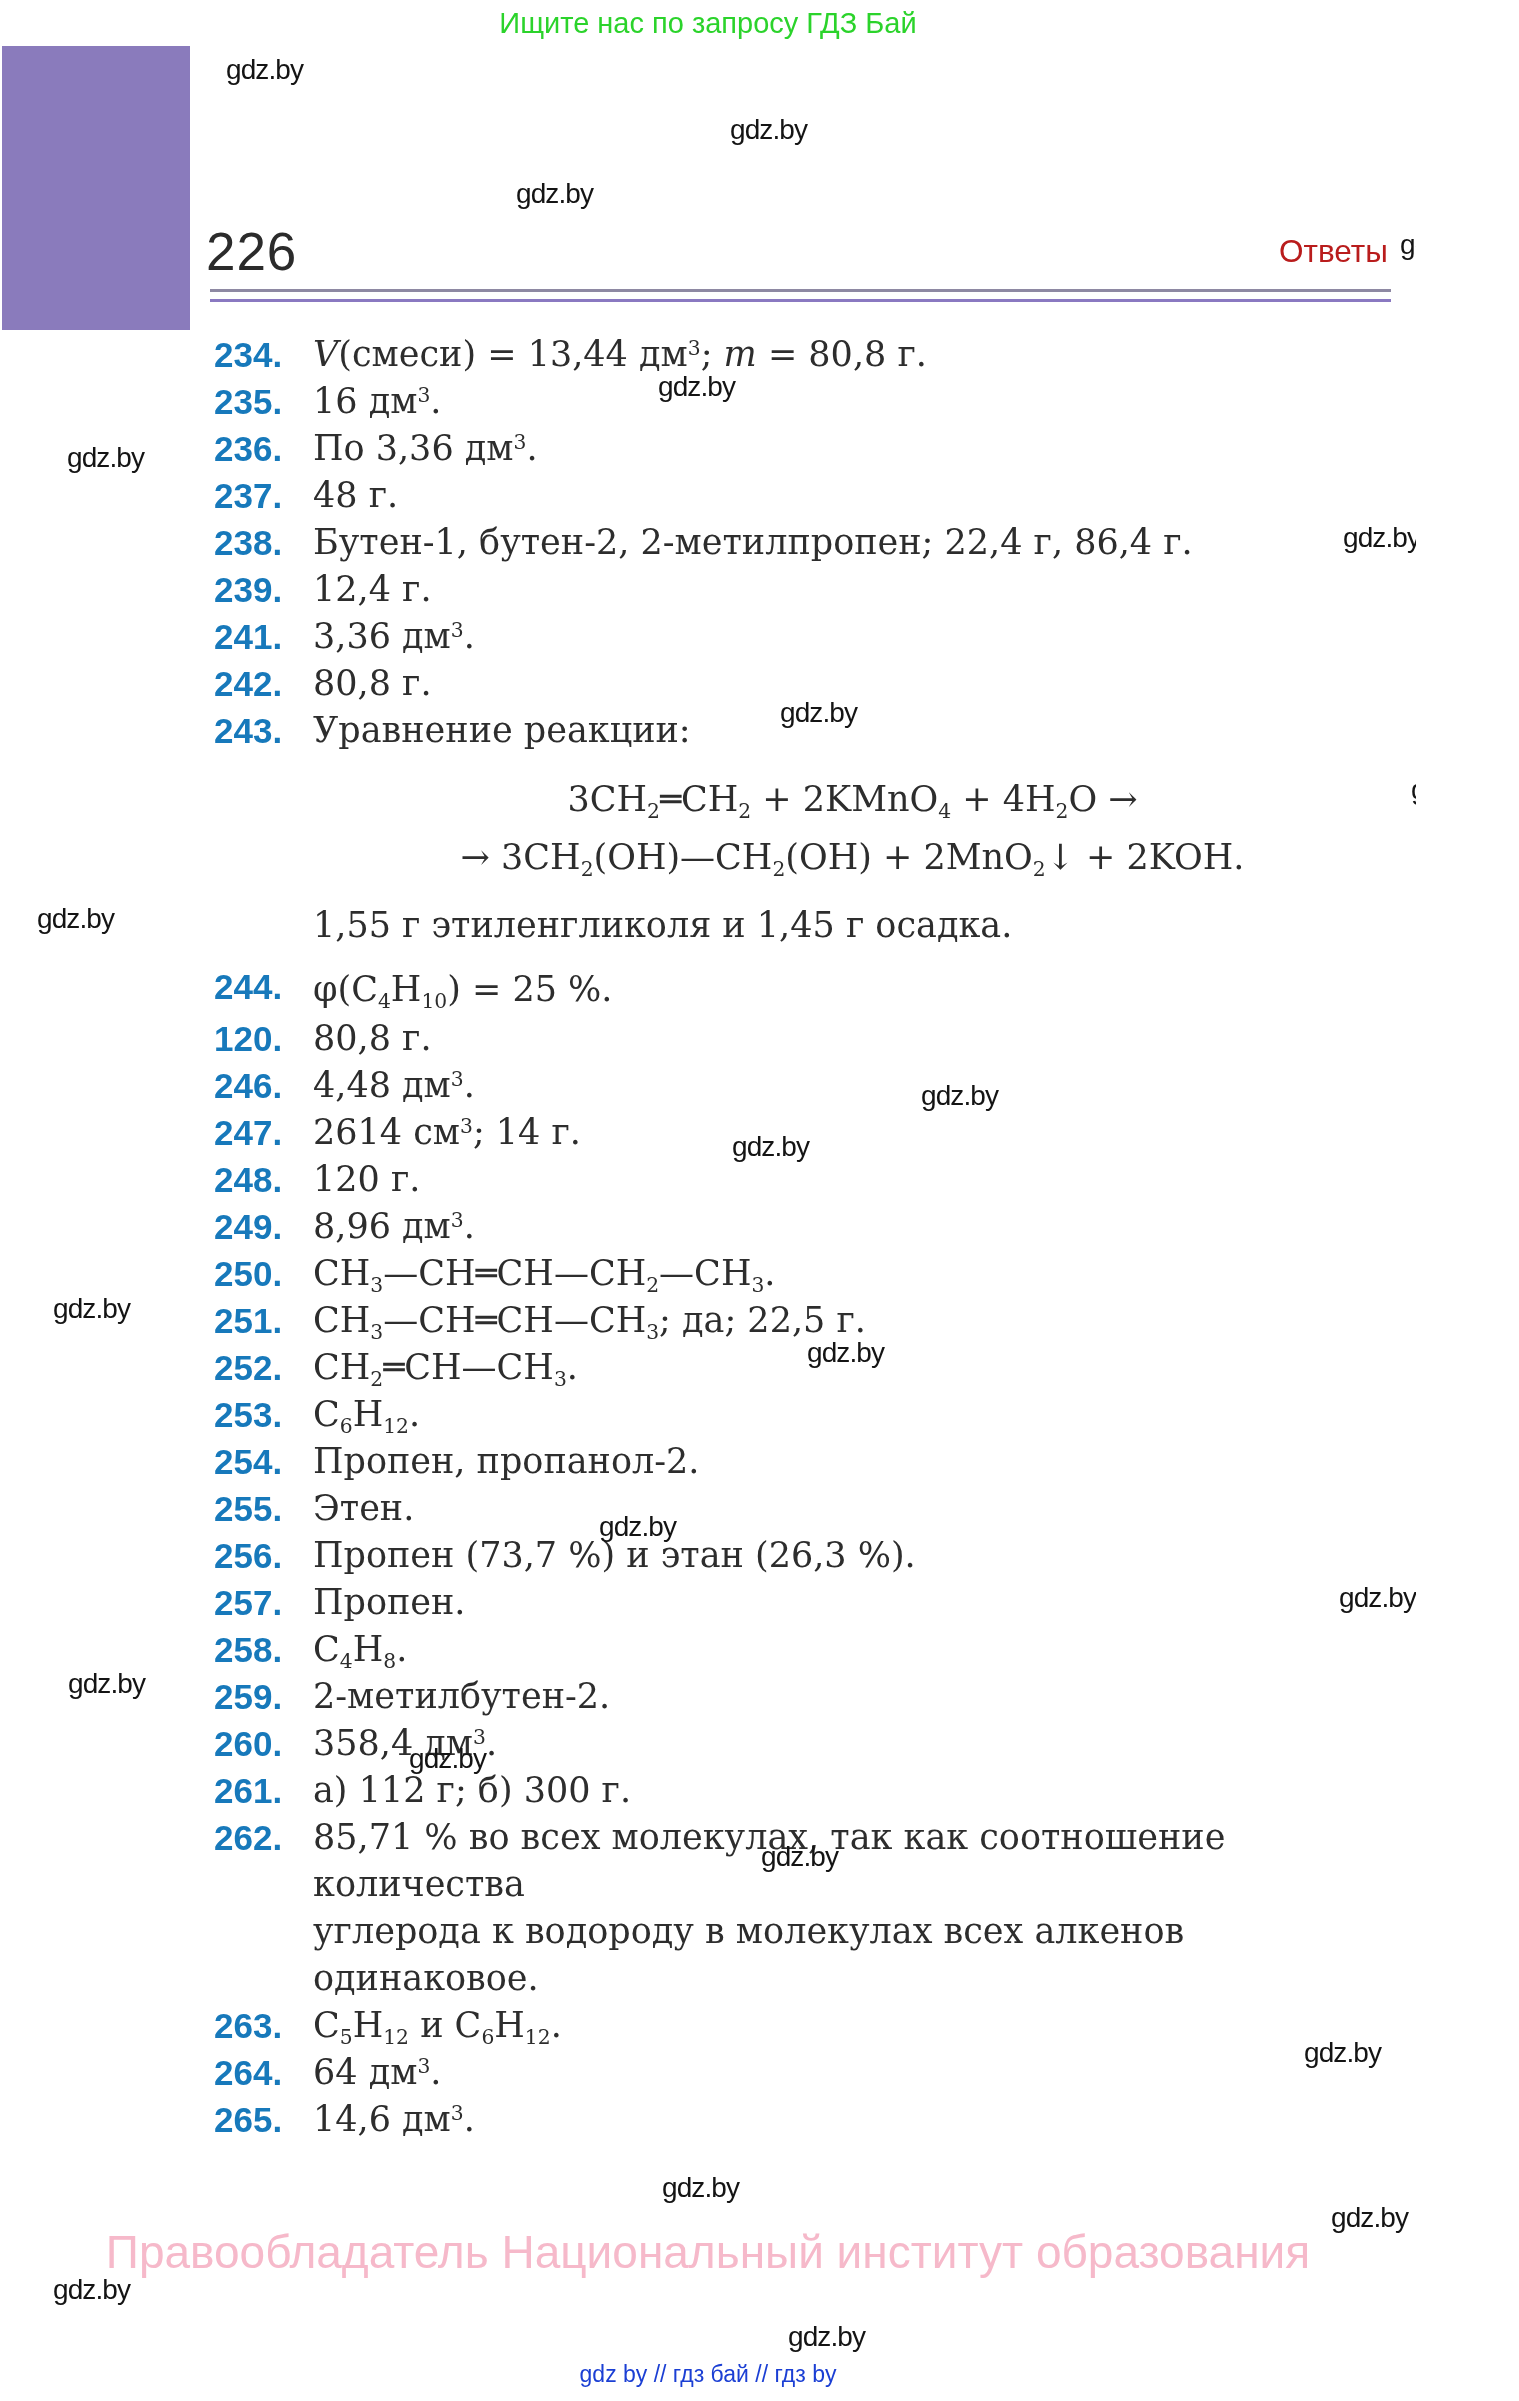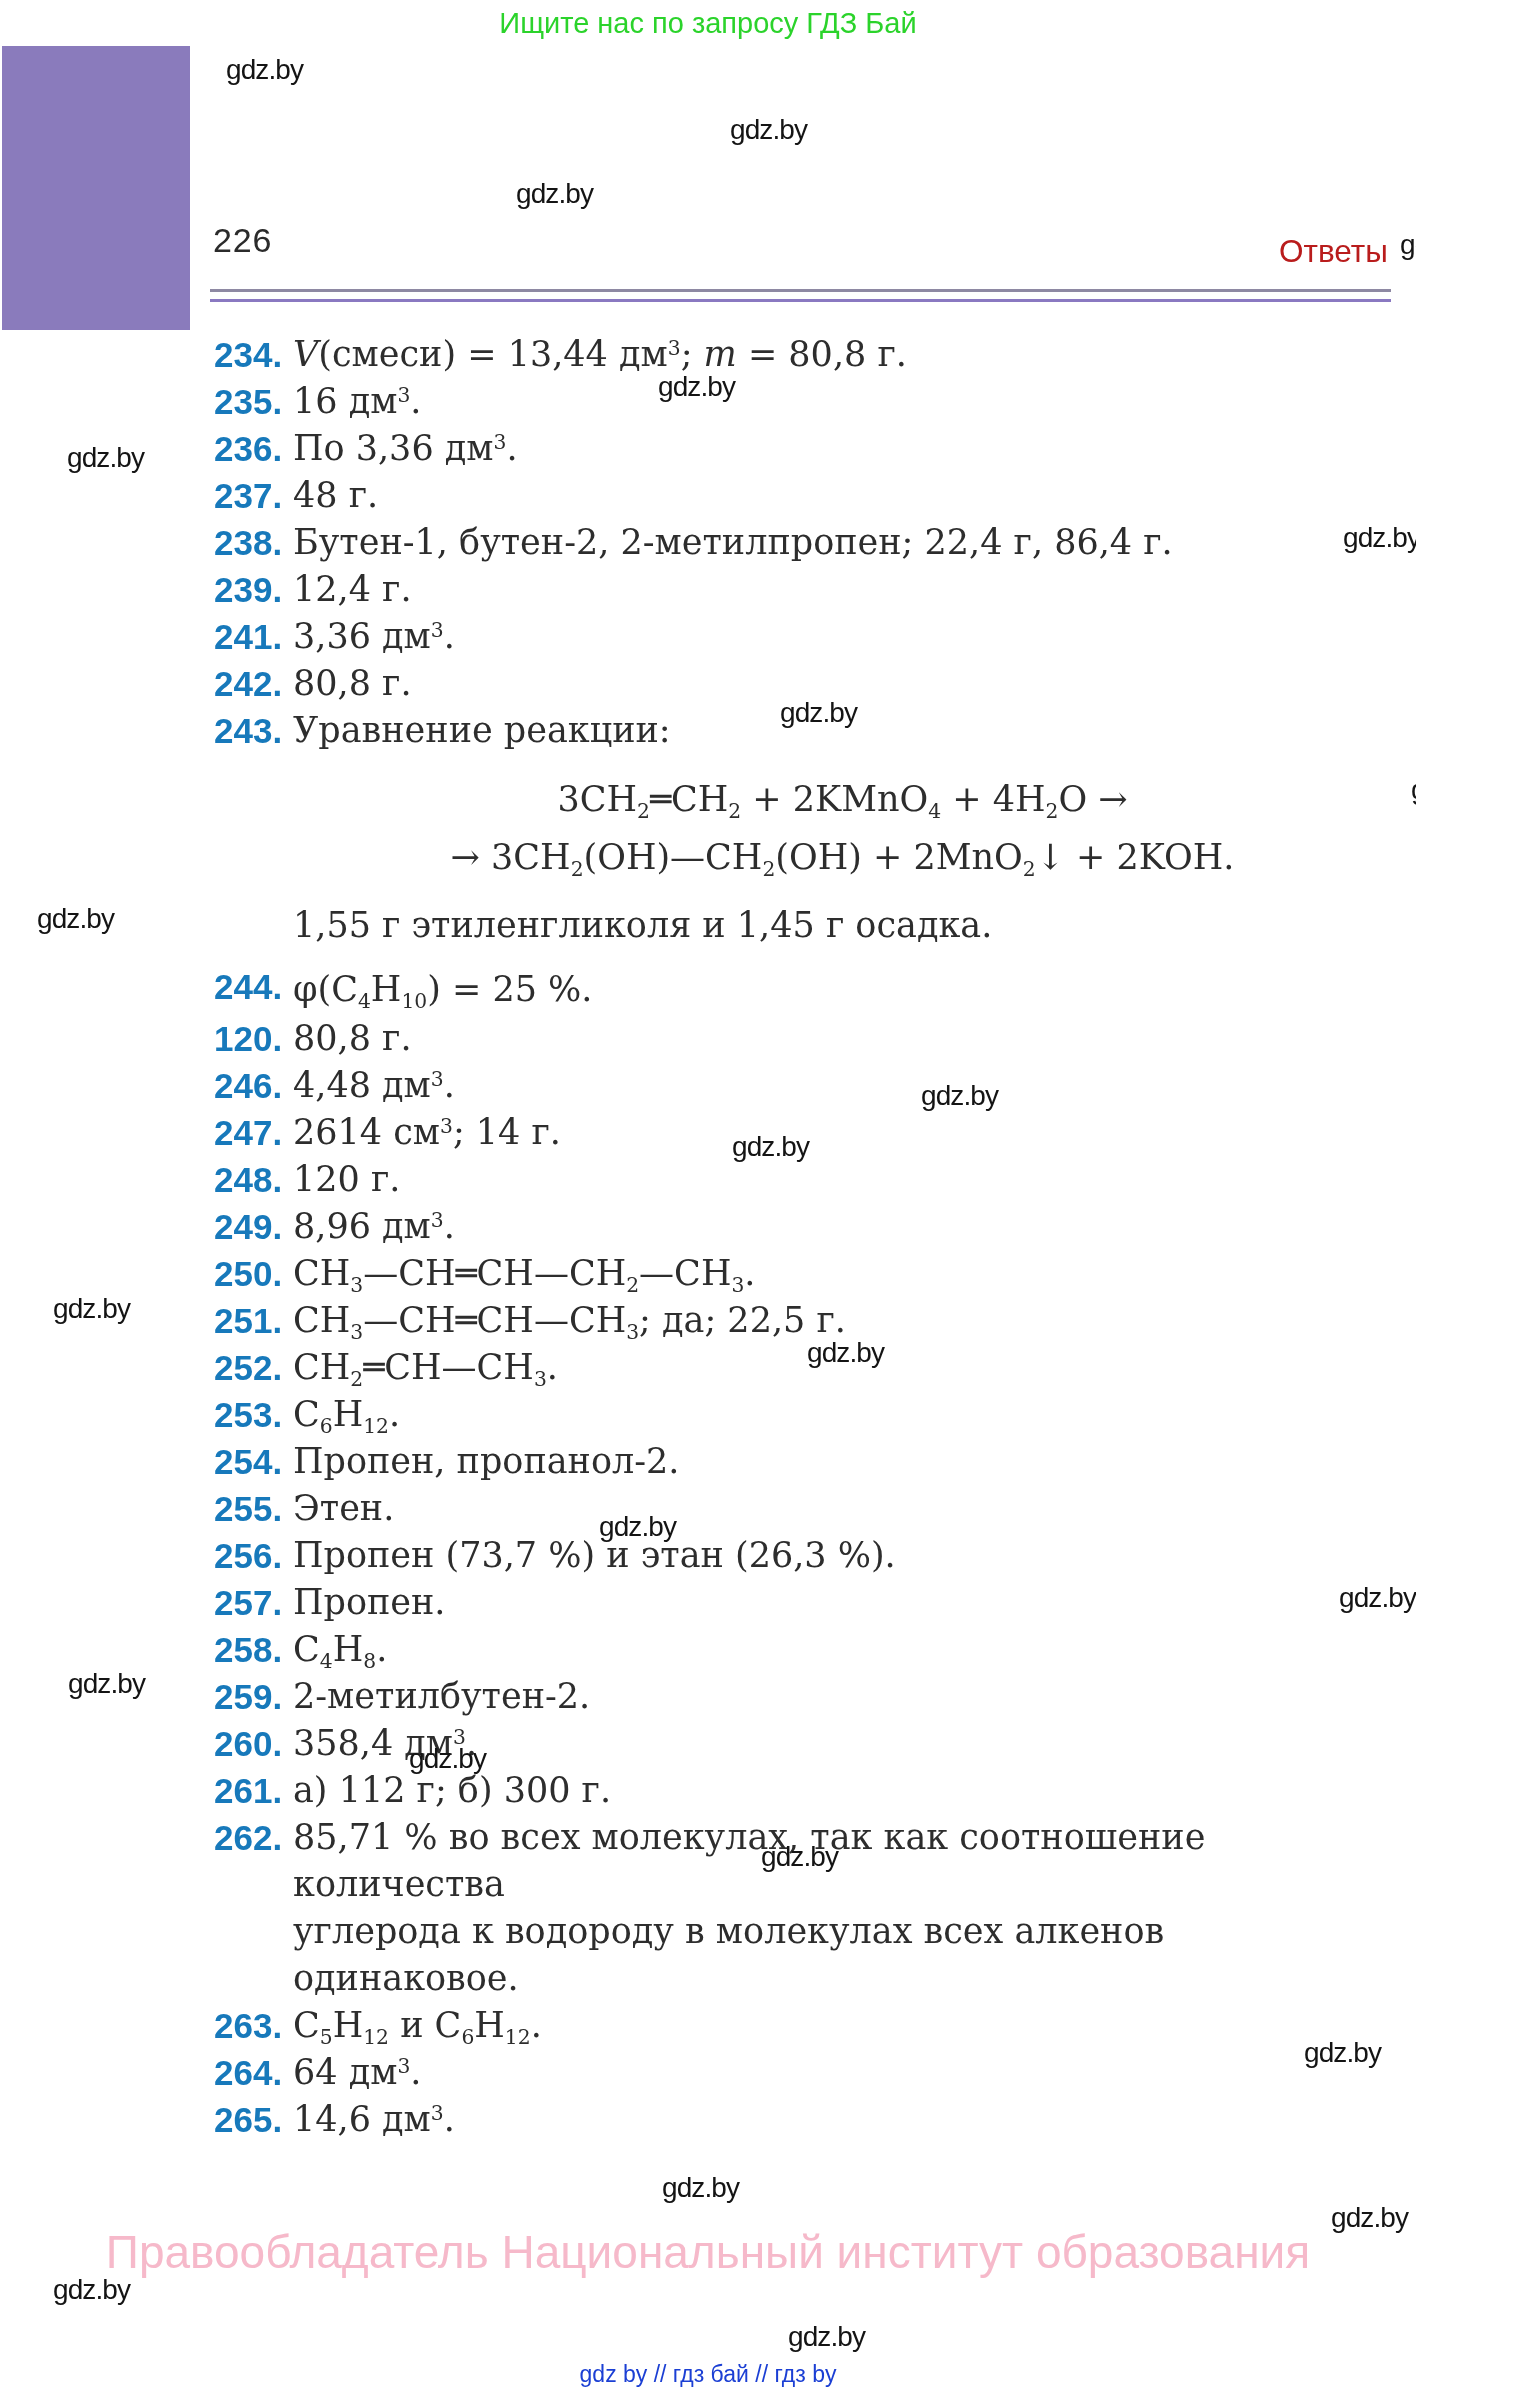--- a/index.html
+++ b/index.html
@@ -12,33 +12,33 @@
     --pink:#f6b9ca;
     --linkblue:#1b3fd4;
     --wm:#141414;
   }
   html,body{margin:0;padding:0;background:#ffffff;}
   .page{position:relative;width:1416px;height:2401px;background:#fff;overflow:hidden;
         font-family:"DejaVu Serif", serif;}
   .banner{position:absolute;top:7px;left:0;width:100%;text-align:center;
           font-family:"Liberation Sans", sans-serif;font-size:29px;color:var(--green);}
   .accent-rect{position:absolute;left:1.8px;top:46px;width:188px;height:284px;background:var(--purple);}
-  .page-number{position:absolute;left:213px;top:221px;font-family:"Liberation Sans", sans-serif;
-               font-size:34px;color:#2b2b2b;letter-spacing:0.9px;}
+  .page-number{position:absolute;left:206px;top:221px;font-family:"Liberation Sans", sans-serif;
+               font-size:53px;color:#2b2b2b;letter-spacing:0.9px;}
   .header-title{position:absolute;left:1279px;top:233px;font-family:"Liberation Sans", sans-serif;
                 font-size:31.5px;color:#b91c1c;}
   .rule{position:absolute;left:210px;width:1181px;height:2.6px;}
   .rule-top{top:289px;background:var(--rule1);}
   .rule-bottom{top:299px;background:var(--rule2);}
   .answers{position:absolute;left:214px;top:331px;width:1178px;color:var(--ink);
            font-size:35px;line-height:47px;}
   .row{display:flex;align-items:flex-start;}
   .row .num{flex:0 0 79px;font-family:"Liberation Sans", sans-serif;font-weight:700;
             font-size:35px;color:var(--blue);}
-  .row .content{flex:1 1 auto;}
+  .row .content{flex:1 1 auto;margin-left:20px;}
   .line.center{text-align:center;line-height:58px;}
   .line.cont{line-height:52px;}
   .mt{margin-top:15.8px;}
   .mb{margin-bottom:14px;}
   .sb{font-size:0.58em;vertical-align:-0.35em;line-height:0;}
   .sp{font-size:0.58em;vertical-align:0.55em;line-height:0;}
   .it{font-style:italic;}
   .wm{position:absolute;font-family:"Liberation Sans", sans-serif;font-size:28px;
       color:var(--wm);letter-spacing:-0.9px;white-space:nowrap;}
   .copyright{position:absolute;left:0;top:2225px;width:100%;text-align:center;

